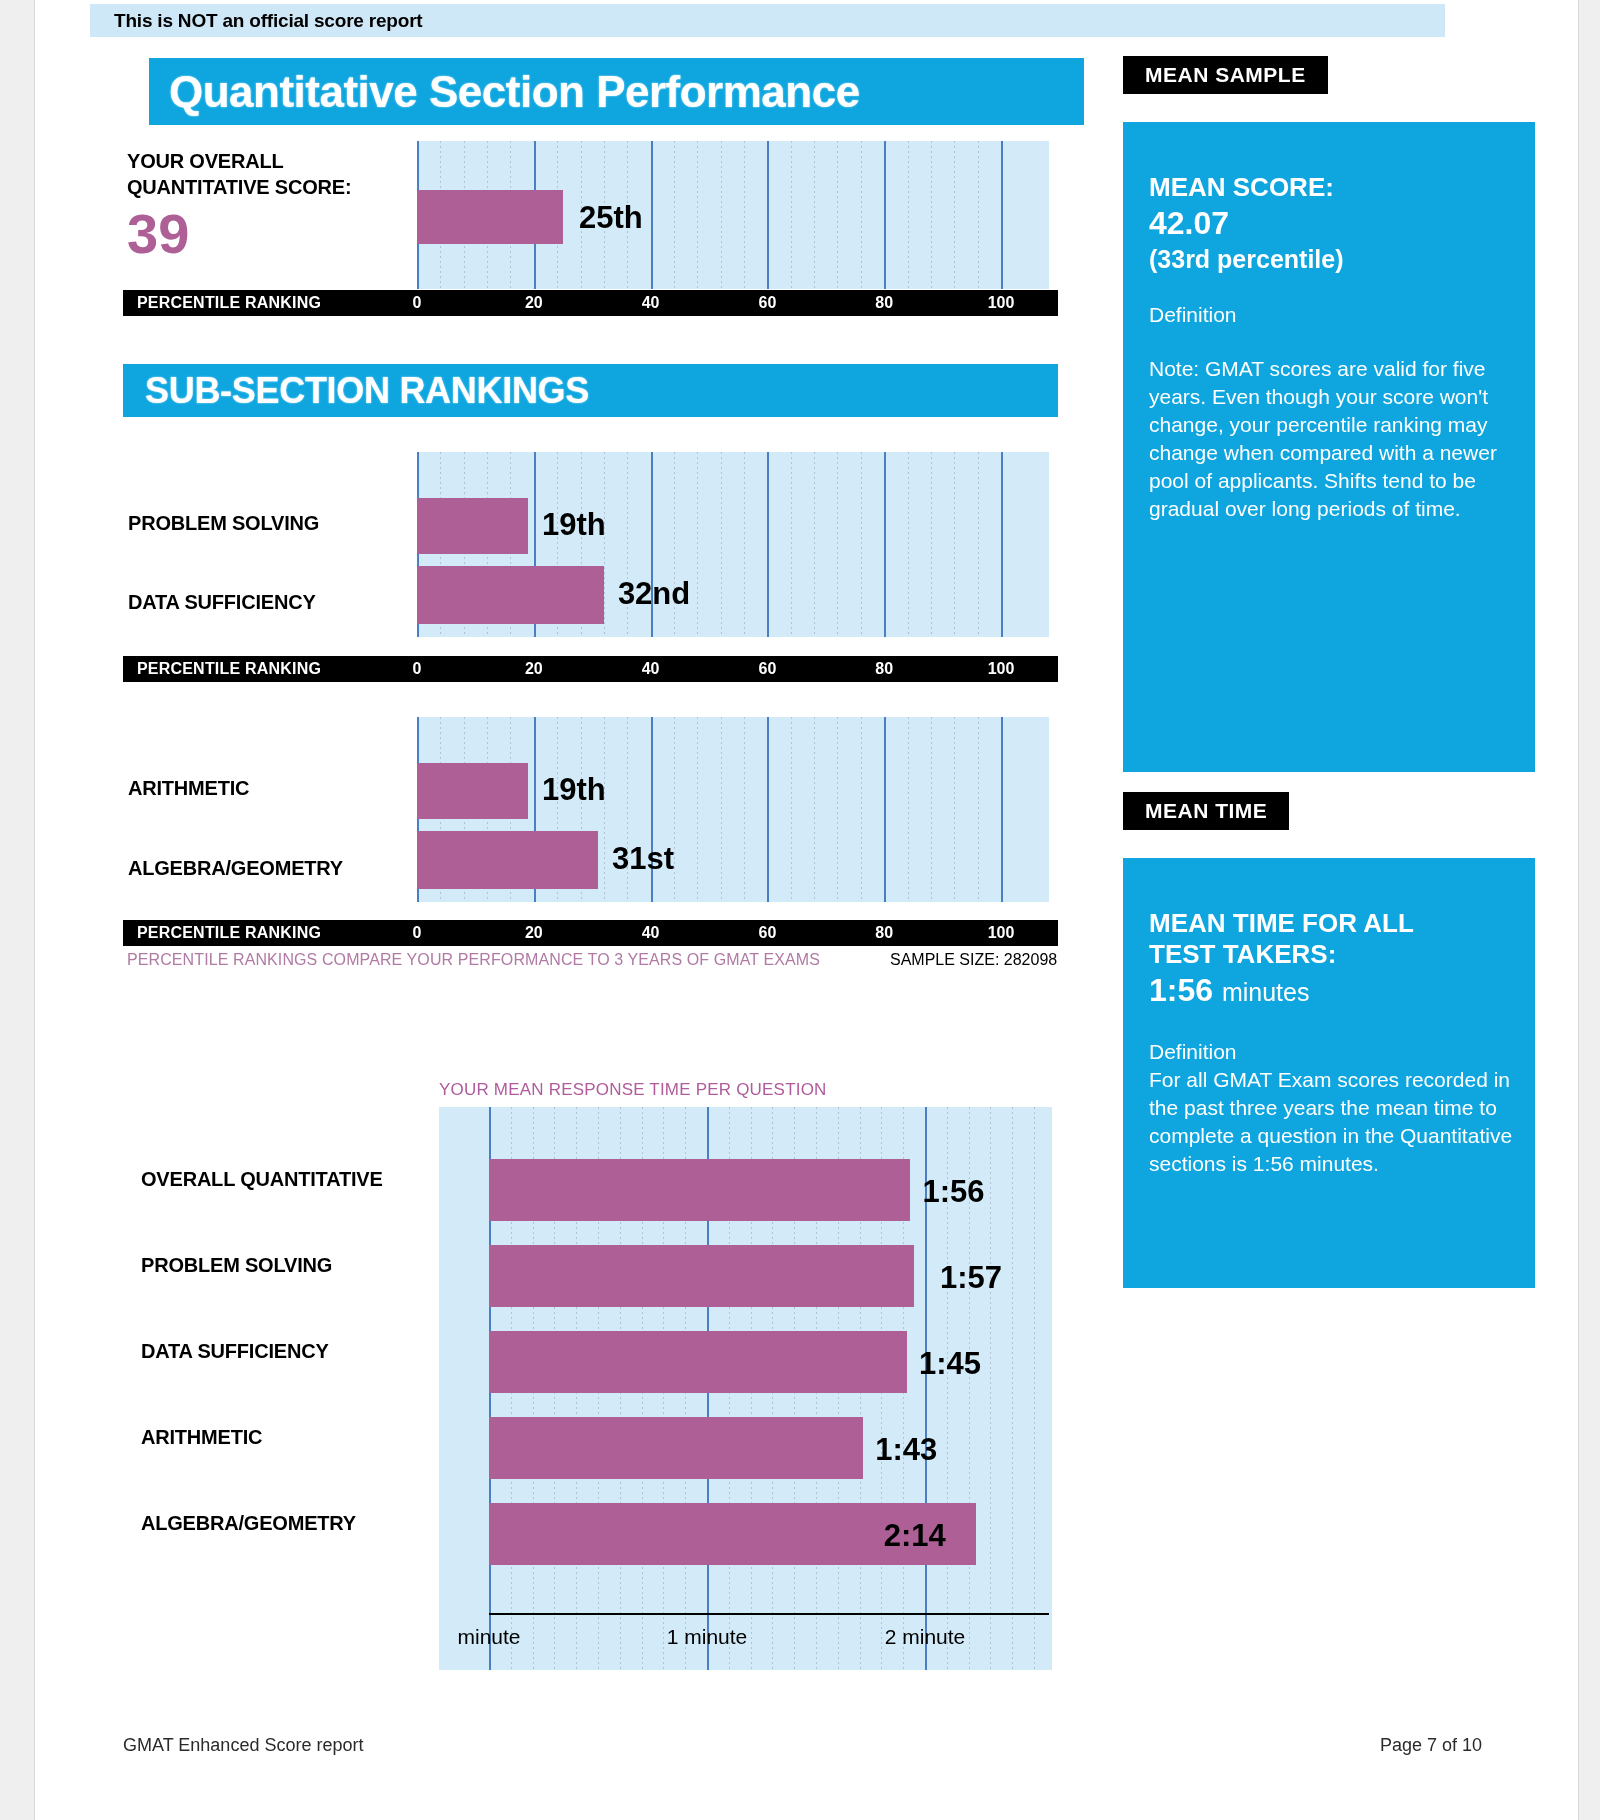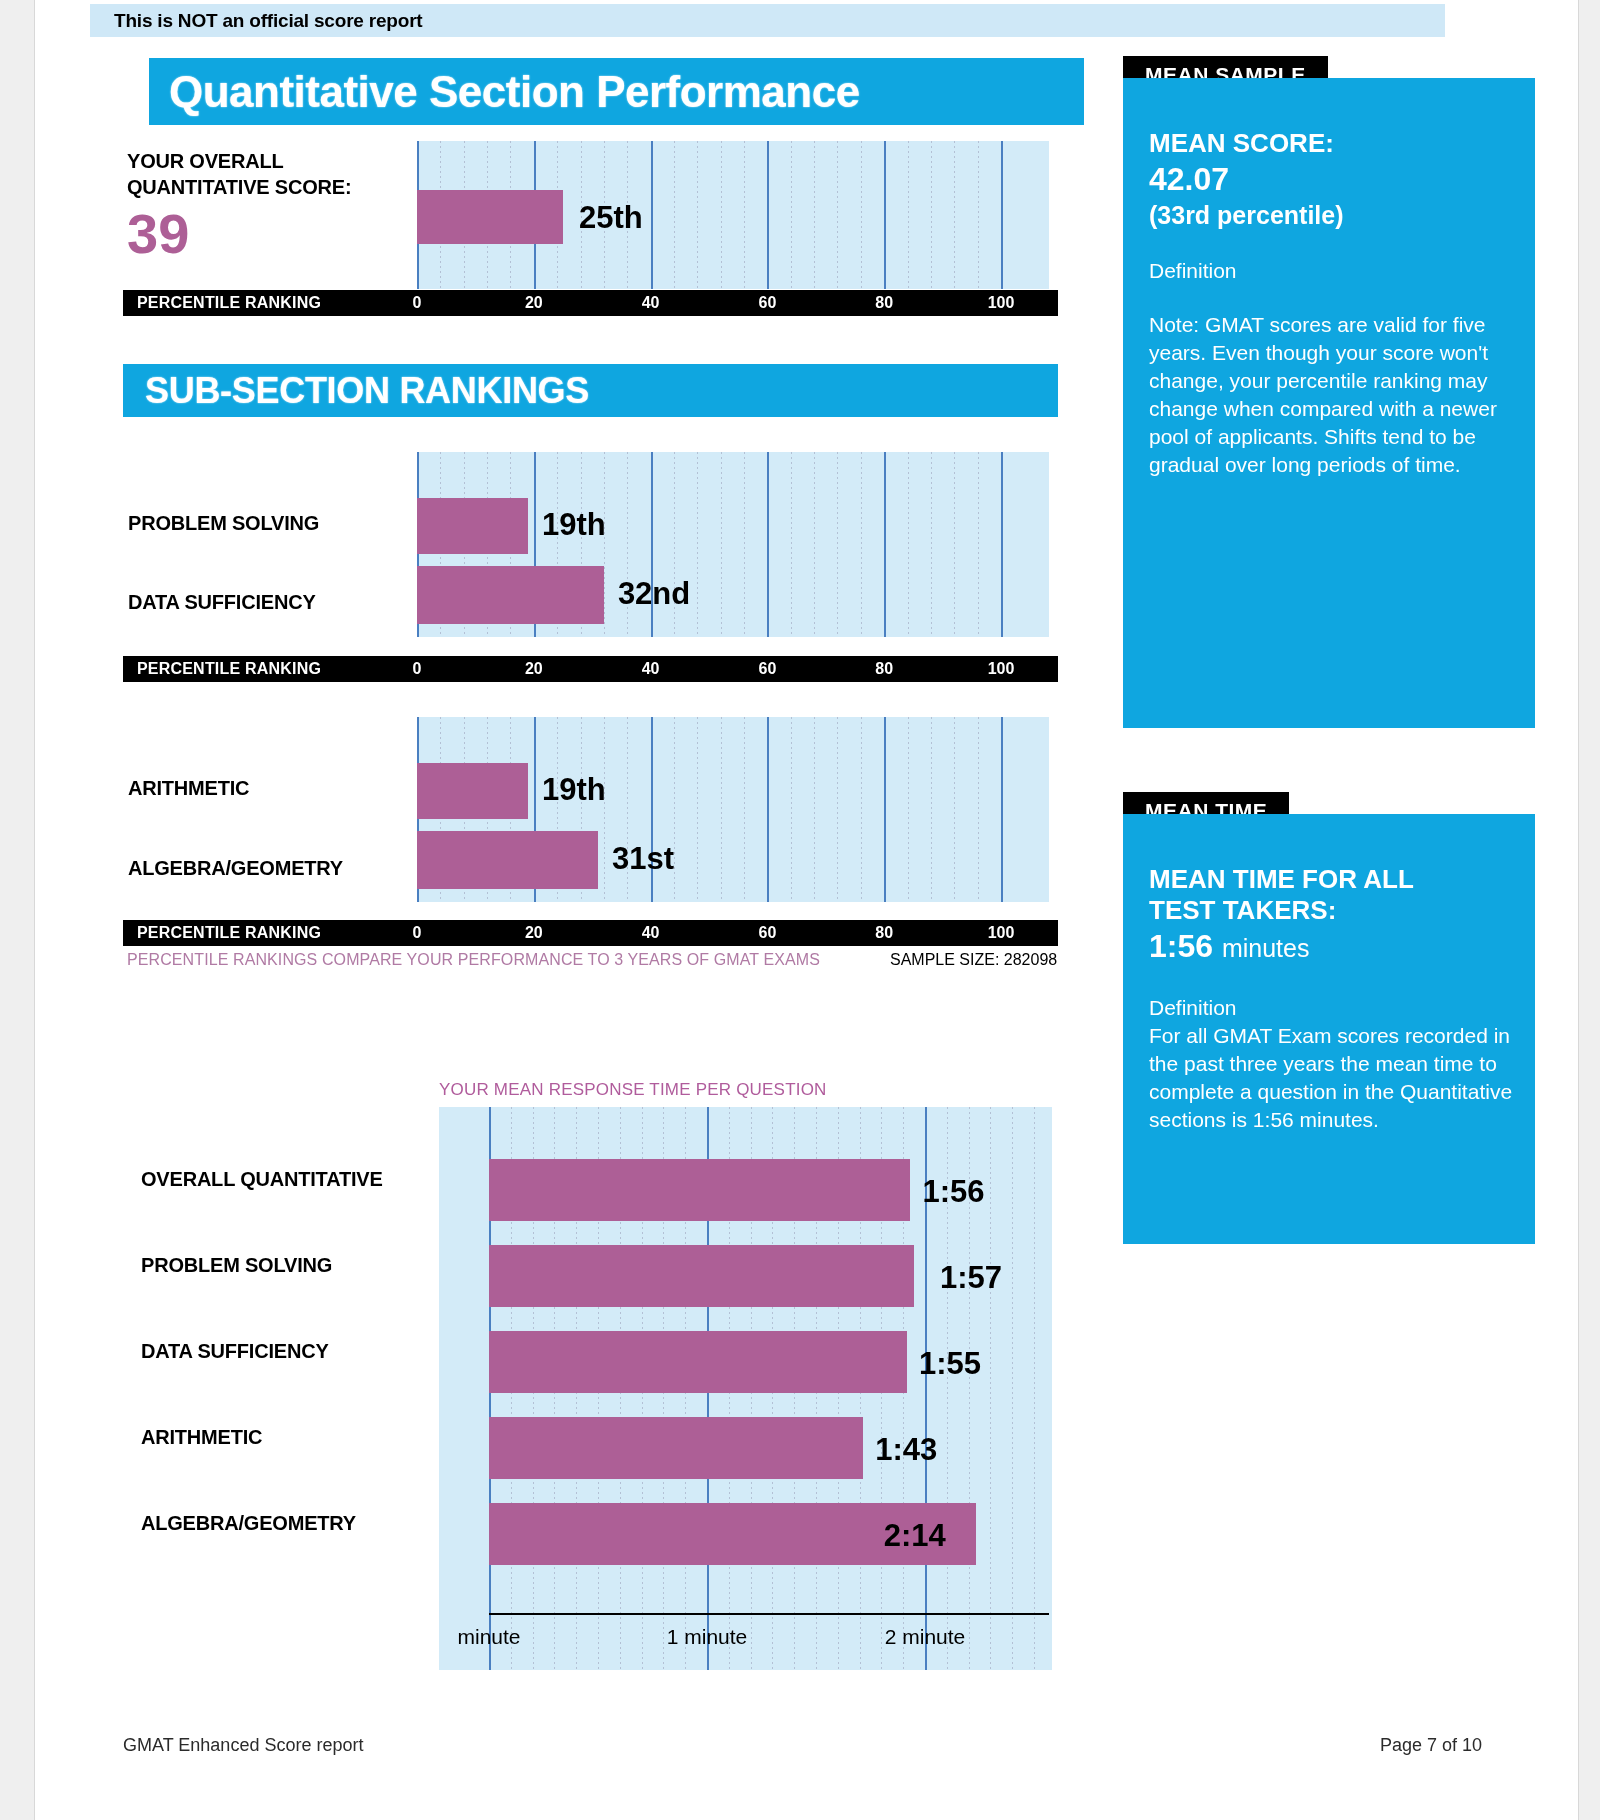--- a/index.html
+++ b/index.html
@@ -130,20 +130,21 @@
     background: #000; color: #fff;
     font-size: 21px; font-weight: bold;
     letter-spacing: 0.5px;
     height: 38px; line-height: 38px;
     padding: 0 22px;
   }
   .panel {
     position: absolute;
     background: #0fa6e0; color: #ffffff;
     padding: 26px 14px 20px 26px;
+    margin-top: 44px;
   }
   .panel .ptitle {
     font-size: 26px; font-weight: bold; line-height: 31px;
   }
   .panel .pval {
     font-size: 32px; font-weight: bold; line-height: 40px;
   }
   .panel .pval .unit { font-size: 25px; font-weight: normal; }
   .panel .psub {
     font-size: 25px; font-weight: bold; line-height: 32px;
@@ -354,21 +355,21 @@
   <div class="rowlabel" style="left:106px; top:1168px;">OVERALL QUANTITATIVE</div>
   <div class="bar" id="tbar0" style="left: 454px; top: 1159px; width: 421.394px; height: 62px;"></div>
   <div class="barval" id="tbar0val" style="left: 887.394px; top: 1174px;">1:56</div>
 
   <div class="rowlabel" style="left:106px; top:1254px;">PROBLEM SOLVING</div>
   <div class="bar" id="tbar1" style="left: 454px; top: 1245px; width: 425.1px; height: 62px;"></div>
   <div class="barval" id="tbar1val" style="left: 905px; top: 1260px;">1:57</div>
 
   <div class="rowlabel" style="left:106px; top:1340px;">DATA SUFFICIENCY</div>
   <div class="bar" id="tbar2" style="left: 454px; top: 1331px; width: 417.906px; height: 62px;"></div>
-  <div class="barval" id="tbar2val" style="left: 883.906px; top: 1346px;">1:55</div>
+  <div class="barval" id="tbar2val" style="left: 883.906px; top: 1346px;">1:45</div>
 
   <div class="rowlabel" style="left:106px; top:1426px;">ARITHMETIC</div>
   <div class="bar" id="tbar3" style="left: 454px; top: 1417px; width: 374.306px; height: 62px;"></div>
   <div class="barval" id="tbar3val" style="left: 840.306px; top: 1432px;">1:43</div>
 
   <div class="rowlabel" style="left:106px; top:1512px;">ALGEBRA/GEOMETRY</div>
   <div class="bar" id="tbar4" style="left: 454px; top: 1503px; width: 486.794px; height: 62px;"></div>
   <div class="barval" id="tbar4val" style="left: 848.794px; top: 1518px;">2:14</div>
 
   <div class="axisline" id="taxisline" style="left:454px; top:1613px; width:560px;"></div>

